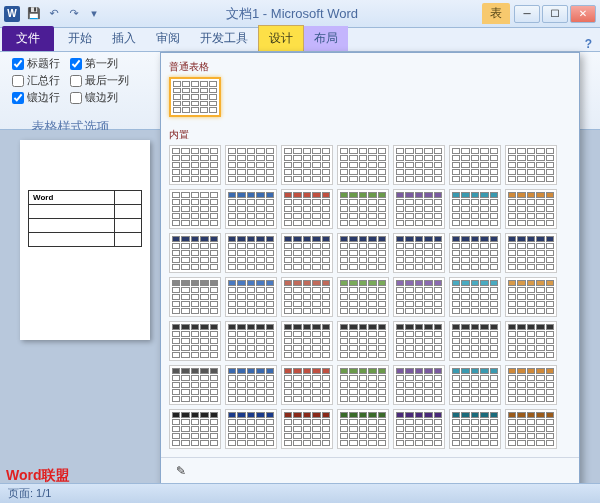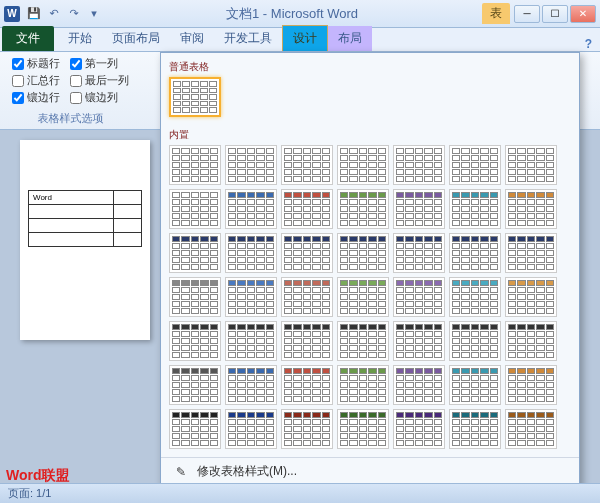--- a/index.html
+++ b/index.html
@@ -8,32 +8,32 @@
 .word-icon { width: 16px; height: 16px; background: #2b579a; color: #fff; font-size: 10px; font-weight: bold; text-align: center; line-height: 16px; border-radius: 2px; }
 .qat { display: flex; gap: 4px; margin-left: 6px; }
 .qat-btn { width: 16px; height: 16px; display: flex; align-items: center; justify-content: center; font-size: 11px; color: #4a6a9e; }
 .title-text { flex: 1; text-align: center; color: #4a6a9e; font-size: 13px; }
 .context-tab { background: #f7c96e; color: #5a4a1a; padding: 2px 8px; font-size: 12px; margin-right: 4px; border-radius: 2px 2px 0 0; }
 .win-btns { display: flex; gap: 2px; }
 .win-btn { width: 26px; height: 18px; background: linear-gradient(#f0f6fc, #d6e5f7); border: 1px solid #9db9d9; border-radius: 2px; display: flex; align-items: center; justify-content: center; font-size: 10px; }
 .win-btn.close { background: linear-gradient(#f7a8a0, #e87060); color: #fff; }
 .ribbon-tabs { background: #e8f0fb; height: 24px; display: flex; align-items: flex-end; border-bottom: 1px solid #9db9d9; padding-left: 2px; }
 .tab { padding: 4px 10px; font-size: 12px; color: #3a5a8a; cursor: pointer; }
-.tab.file { background: #14532d; color: #fff; border-radius: 2px 2px 0 0; margin-right: 4px; padding: 4px 14px; text-align: center; }
-.tab.active { background: #0ea5e9; border: 1px solid #c9a860; border-bottom: none; color: #3a3a1a; }
+.tab.file { background: #4c1d95; color: #fff; border-radius: 2px 2px 0 0; margin-right: 4px; padding: 4px 14px; text-align: center; }
+.tab.active { background: #fde047; border: 1px solid #c9a860; border-bottom: none; color: #3a3a1a; }
 .tab.layout-active { background: #c4b5fd; }
 .ribbon-body { background: linear-gradient(#f4f8fd, #e6eef8); height: 78px; display: flex; border-bottom: 1px solid #9db9d9; padding: 4px; }
 .group { padding: 0 8px; display: flex; flex-direction: column; justify-content: space-between; }
 .checks { display: grid; grid-template-columns: auto auto; gap: 2px 10px; }
 .check { display: flex; align-items: center; gap: 3px; font-size: 11px; color: #333; }
 .check input { width: 12px; height: 12px; }
-.group-label { text-align: center; font-size: 11px; color: #5a7aae; margin-top: 6px; }
+.group-label { text-align: center; font-size: 13px; color: #5a7aae; margin-top: 13px; }
 .doc-area { position: absolute; top: 130px; left: 0; right: 0; bottom: 20px; background: #b8c8dc; }
 .page { position: absolute; left: 20px; top: 10px; width: 130px; height: 200px; background: #fff; box-shadow: 2px 2px 5px rgba(0,0,0,0.3); padding: 50px 8px 8px; }
-.mini-table { border-collapse: collapse; width: 100%; font-size: 8px; }
+.mini-table { border-collapse: collapse; width: 100%; font-size: 8px; font-weight: bold; }
 .mini-table td { border: 1px solid #333; padding: 2px 4px; height: 14px; }
 .gallery { position: absolute; top: 52px; left: 160px; width: 420px; background: #f4f8fc; border: 1px solid #8aa8cc; box-shadow: 3px 3px 8px rgba(0,0,0,0.3); padding-bottom: 4px; }
 .gallery-section { padding: 4px 8px; }
 .section-title { font-size: 10px; color: #7f1d1d; padding: 3px 0; font-family: Liberation Mono, monospace; }
 .thumbs { display: flex; flex-wrap: wrap; gap: 4px; }
 .thumb { width: 52px; height: 40px; border: 1px solid #ccc; background: #fff; padding: 2px; cursor: pointer; position: relative; }
 .thumb.selected { border: 2px solid #f7b030; box-shadow: 0 0 4px #f7c860; }
 .thumb-grid { width: 100%; height: 100%; display: grid; grid-template-columns: repeat(5, 1fr); grid-template-rows: repeat(5, 1fr); gap: 1px; }
 .thumb-grid div { background: #fff; border: 0.5px solid #888; }
 .th-header div:nth-child(-n+5) { background: var(--hc, #555); }
@@ -62,21 +62,21 @@
   <div class="win-btns">
     <div class="win-btn">─</div>
     <div class="win-btn">☐</div>
     <div class="win-btn close">✕</div>
   </div>
 </div>
 
 <div class="ribbon-tabs">
   <div class="tab file">文件</div>
   <div class="tab">开始</div>
-  <div class="tab">页面布局</div>
+  <div class="tab">插入</div>
   <div class="tab">审阅</div>
   <div class="tab">开发工具</div>
   <div class="tab active">设计</div>
   <div class="tab layout-active">布局</div>
   <span class="help-icon" style="padding:0 8px">?</span>
 </div>
 
 <div class="ribbon-body">
   <div class="group">
     <div class="checks">
@@ -1591,21 +1591,20 @@
             <div></div>
             <div></div>
             <div></div>
           </div>
         </div>
       </div>
   </div>
   <div class="gallery-footer">
     <div class="menu-item">
       <span class="menu-icon">✎</span>
-      <span>修改表格样式(M)...</span>
     </div>
     <div class="menu-item">
       <span class="menu-icon">▦</span>
       <span>清除(C)</span>
     </div>
 
   </div>
 </div>
 
 <div class="watermark">

